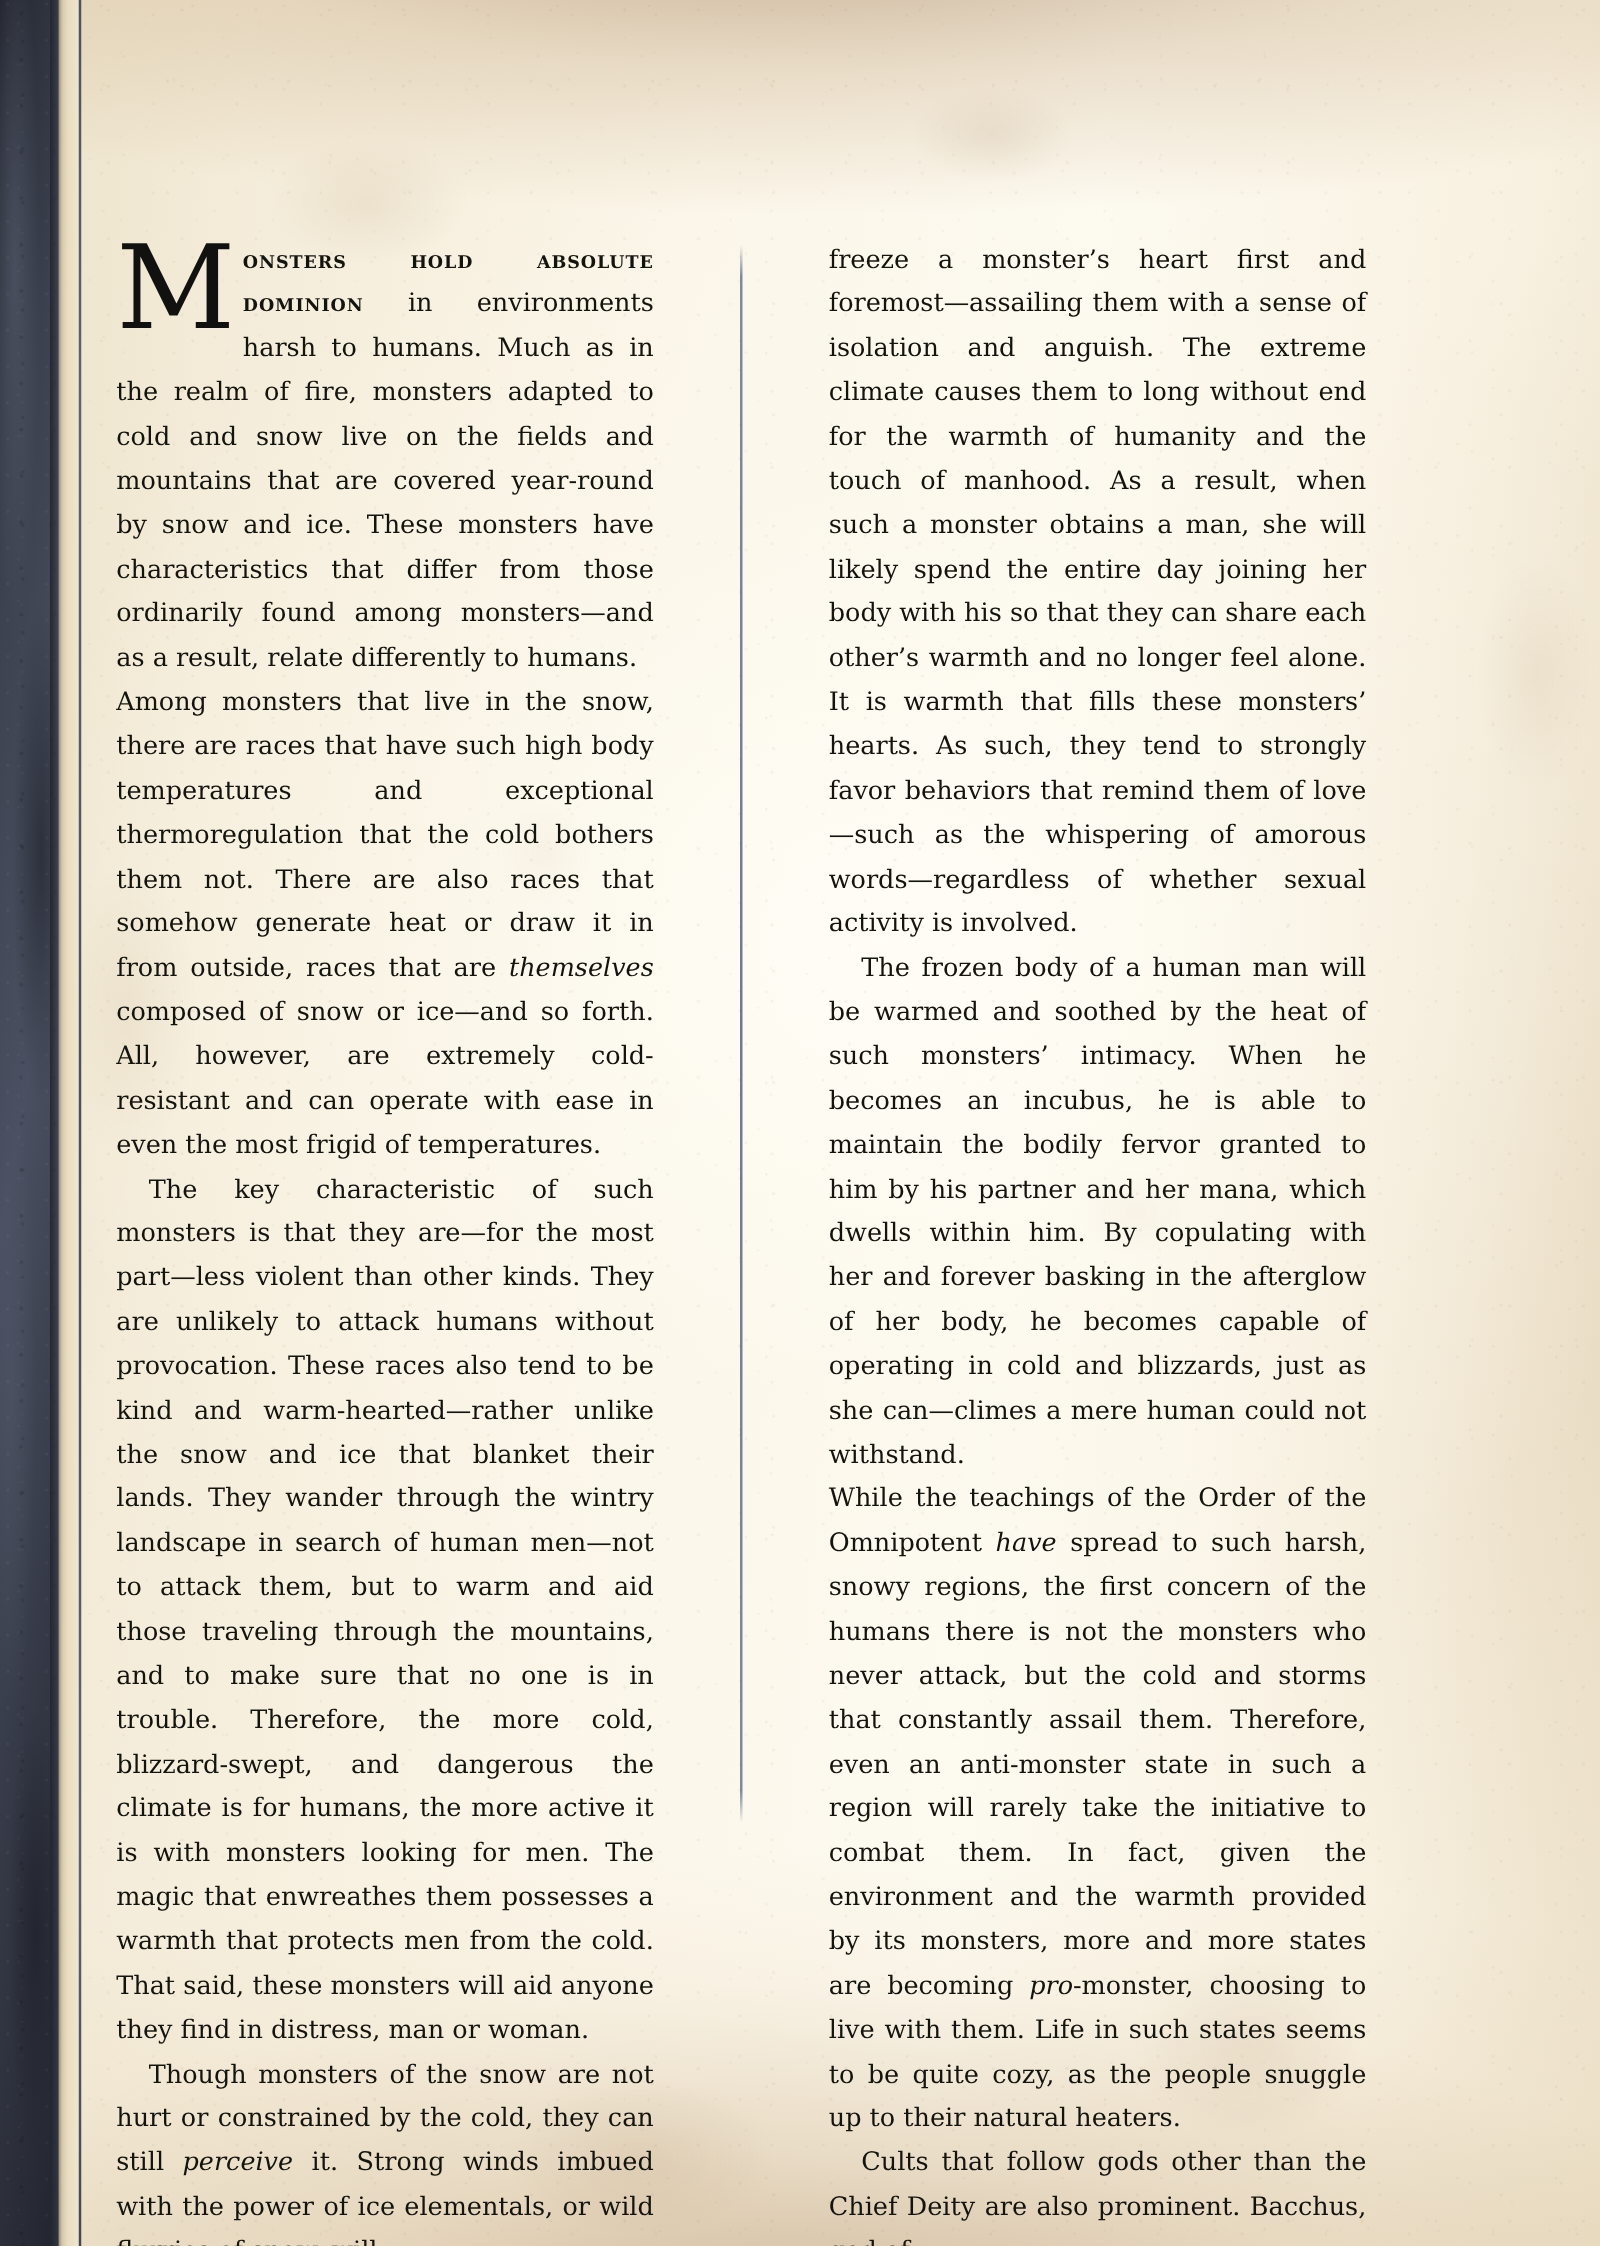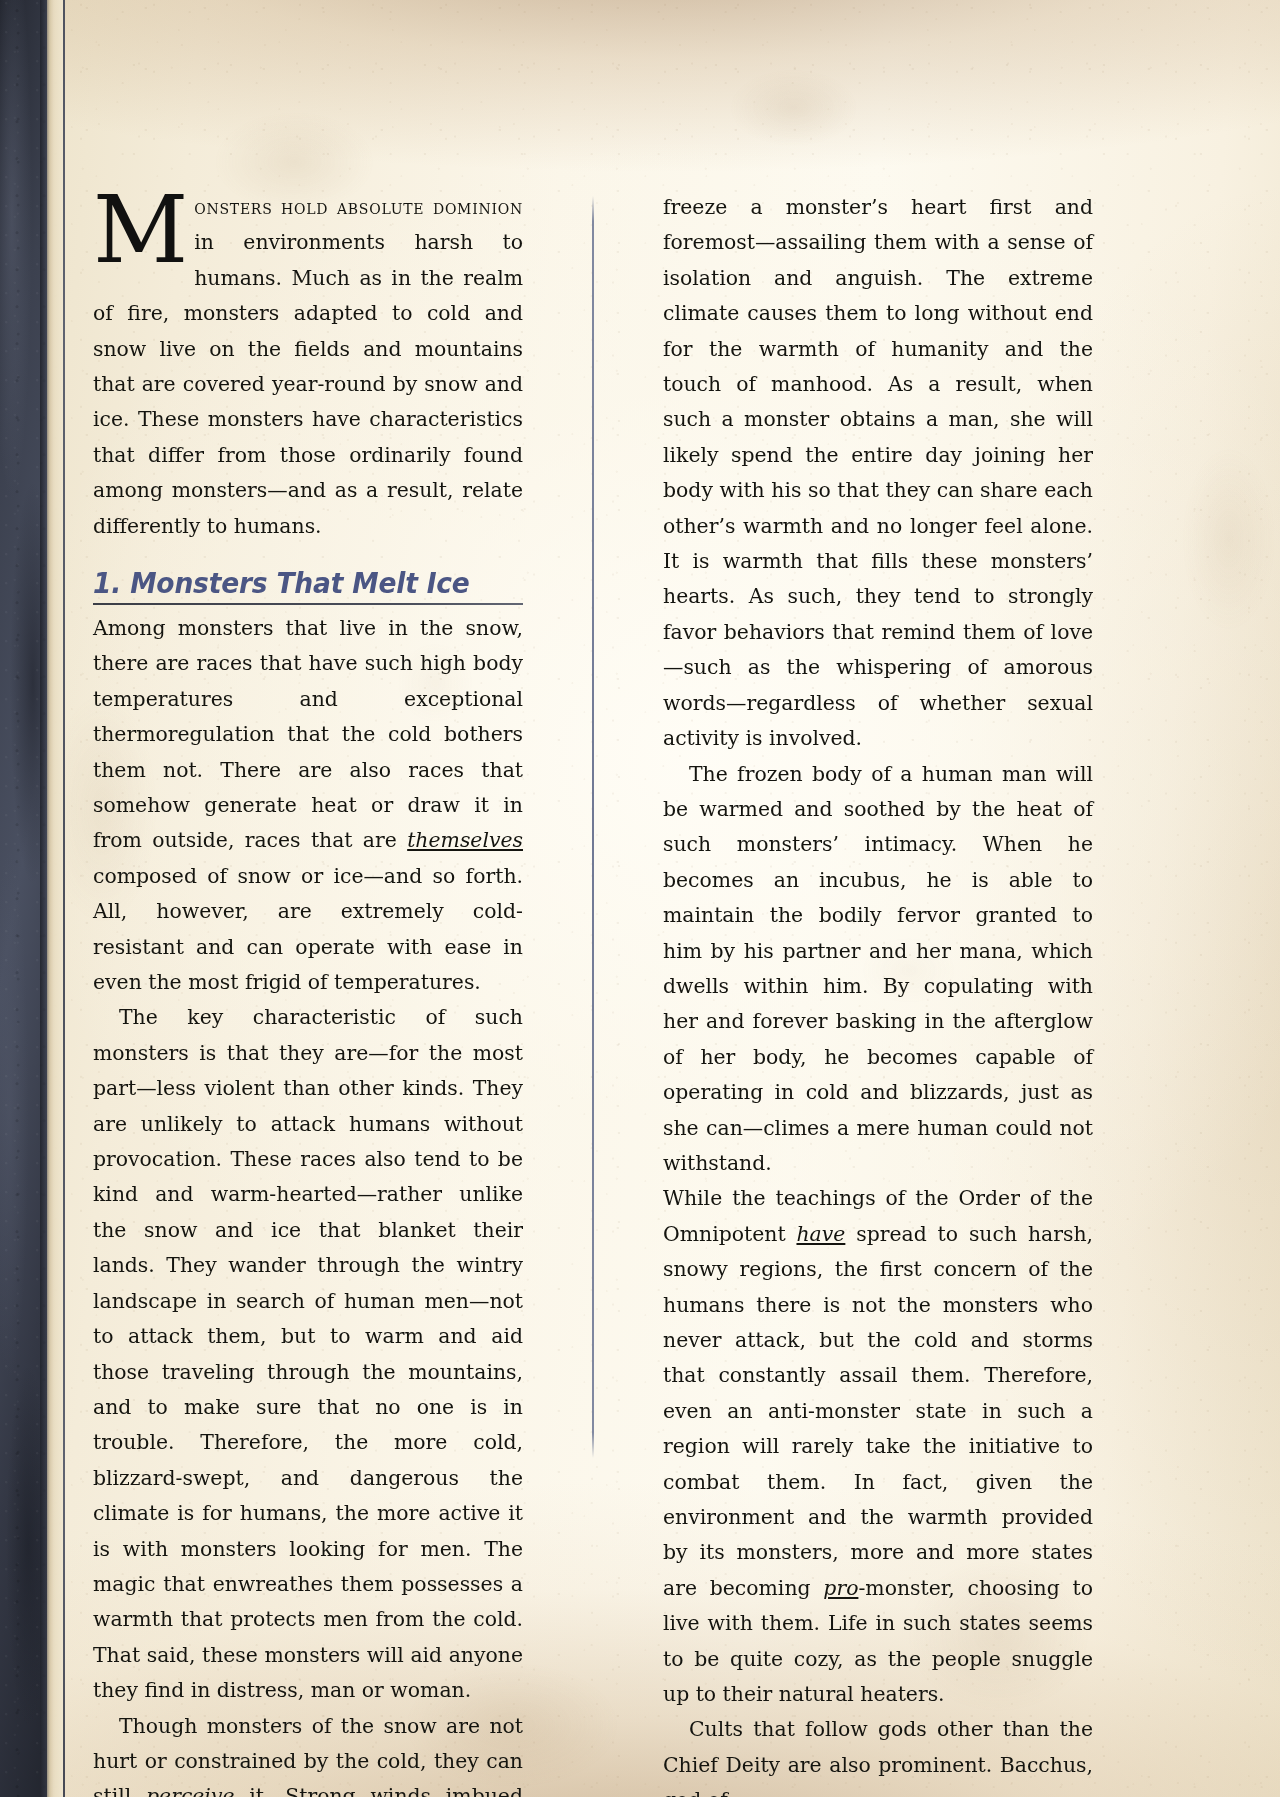--- a/index.html
+++ b/index.html
@@ -175,40 +175,41 @@
     font-family: "DejaVu Serif", "Liberation Serif", serif;
     font-size: 20.4px;
     line-height: 35.4px;
     color: #14140f;
     text-align: justify;
     hyphens: auto;
     -webkit-hyphens: auto;
     text-indent: 26px;
   }
   .col p.no-indent { text-indent: 0; }
-  .col p em { font-style: italic; text-decoration: underline; }
+  .col p em { font-style: italic; }
 
   
   .dropcap-para {
     position: relative;
     text-indent: 0 !important;
   }
   .dropcap {
     float: left;
     font-family: "DejaVu Serif", "Liberation Serif", serif;
     font-weight: 400;
     font-size: 93px;
     line-height: 0.78;
     color: #111110;
     margin: 4px 6px 0 0;
     padding: 0;
   }
   .smallcaps {
     font-variant: small-caps;
     letter-spacing: 0.75px;
+    font-weight: bold;
   }
 
   
   .section-head {
     margin: 24px 0 6px 0;
   }
   .section-head .sh-text {
     font-family: "DejaVu Sans", "Liberation Sans", sans-serif;
     font-style: italic;
     font-weight: 700;
@@ -244,24 +245,20 @@
   <div id="left-band-edge"></div>
   <div id="frame-rule"></div>
 
 
   <div id="columns">
 
     <div class="col">
 
       <p class="dropcap-para"><span class="dropcap">M</span><span class="smallcaps">onsters hold absolute dominion</span><span> in environments harsh to humans. Much as in the realm of fire, monsters adapted to cold and snow live on the fields and mountains that are covered year-round by snow and ice. These monsters have characteristics that differ from those ordinarily found among monsters—and as a result, relate differently to humans.</span></p>
 
-      <div class="section-head">
-        <span class="sh-text">1. Monsters That Melt Ice</span>
-        <div class="sh-rule"></div>
-      </div>
 
       <p class="no-indent"><span>Among monsters that live in the snow, there are races that have such high body temperatures and exceptional thermoregulation that the cold bothers them not. There are also races that somehow generate heat or draw it in from outside, races that are </span><em>themselves</em><span> composed of snow or ice—and so forth. All, however, are extremely cold-resistant and can operate with ease in even the most frigid of temperatures.</span></p>
 
       <p>The key characteristic of such monsters is that they are—for the most part—less violent than other kinds. They are unlikely to attack humans without provocation. These races also tend to be kind and warm-hearted—rather unlike the snow and ice that blanket their lands. They wander through the wintry landscape in search of human men—not to attack them, but to warm and aid those traveling through the mountains, and to make sure that no one is in trouble. Therefore, the more cold, blizzard-swept, and dangerous the climate is for humans, the more active it is with monsters looking for men. The magic that enwreathes them possesses a warmth that protects men from the cold. That said, these monsters will aid anyone they find in distress, man or woman.</p>
 
       <p><span>Though monsters of the snow are not hurt or constrained by the cold, they can still </span><em>perceive</em><span> it. Strong winds imbued with the power of ice elementals, or wild flurries of snow, will</span></p>
 
     </div>
 
     <div id="col-gap">

